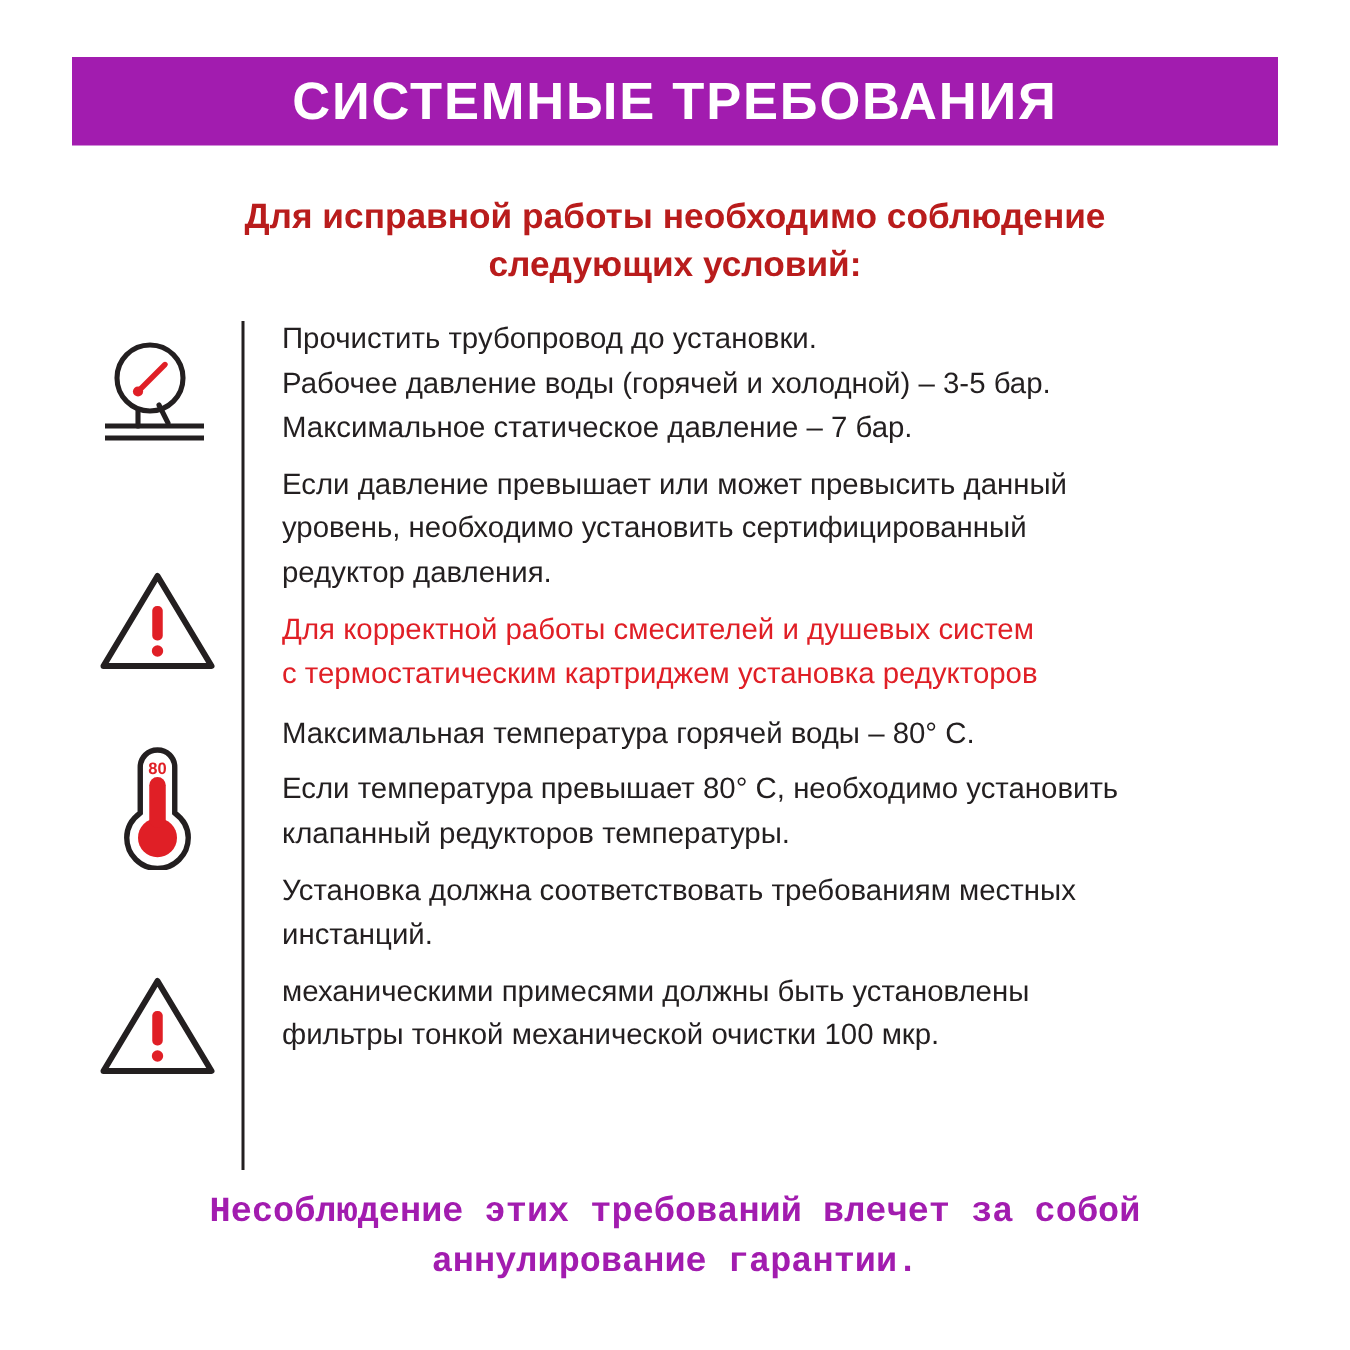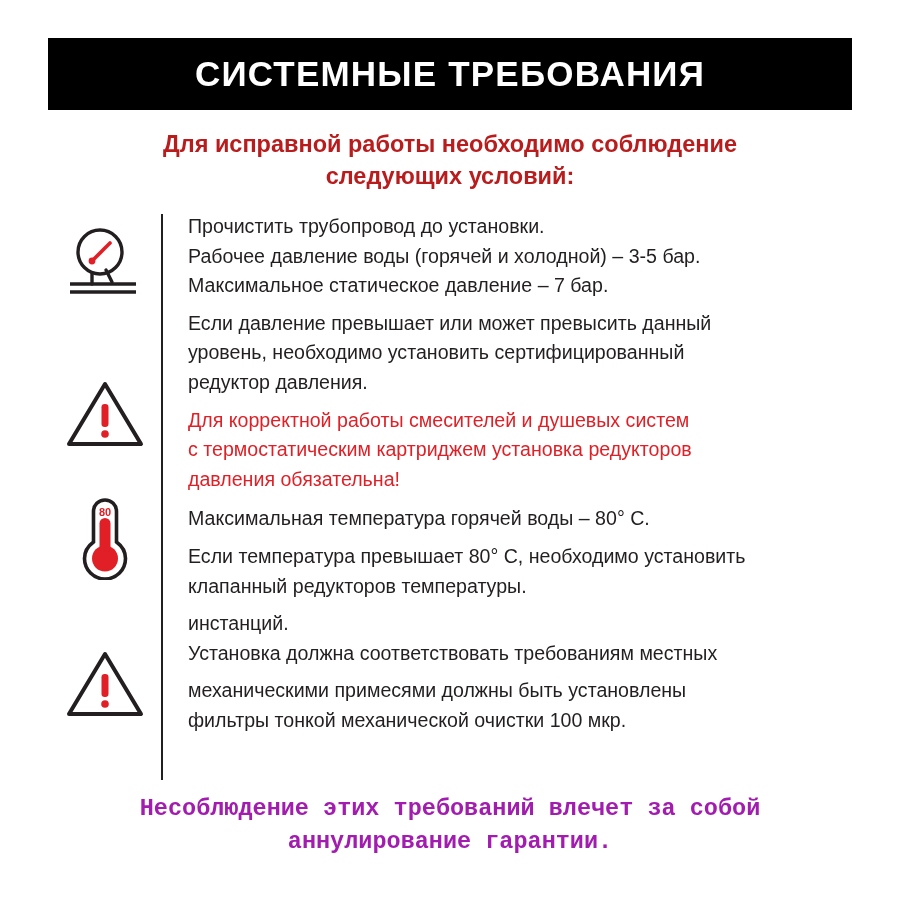--- a/index.html
+++ b/index.html
@@ -20,22 +20,22 @@
     height: 900px;
     box-sizing: border-box;
   }
 
   
   .banner {
     position: absolute;
     left: 48px;
     top: 38px;
     width: 804px;
-    height: 72px;
-    background: #000000;
+    height: 59px;
+    background: #a21caf;
     display: flex;
     align-items: center;
     justify-content: center;
   }
   .banner-title {
     color: #ffffff;
     font-size: 35px;
     font-weight: bold;
     letter-spacing: 1.2px;
     text-transform: uppercase;
@@ -201,38 +201,37 @@
       <div class="block">
         <div class="line">Если давление превышает или может превысить данный</div>
         <div class="line">уровень, необходимо установить сертифицированный</div>
         <div class="line">редуктор давления.</div>
       </div>
       <div class="gap-sm"></div>
 
       <div class="block">
         <div class="line red">Для корректной работы смесителей и душевых систем</div>
         <div class="line red">с термостатическим картриджем установка редукторов</div>
-        <div class="line red">давления обязательна!</div>
       </div>
       <div class="gap-md"></div>
 
       <div class="block">
         <div class="line">Максимальная температура горячей воды – 80° С.</div>
       </div>
       <div class="gap-sm"></div>
 
       <div class="block">
         <div class="line">Если температура превышает 80° С, необходимо установить</div>
         <div class="line">клапанный редукторов температуры.</div>
       </div>
       <div class="gap-sm"></div>
 
       <div class="block">
+        <div class="line">Установка должна соответствовать требованиям местных</div>
         <div class="line">инстанций.</div>
-        <div class="line">Установка должна соответствовать требованиям местных</div>
       </div>
       <div class="gap-sm"></div>
 
       <div class="block">
         <div class="line">механическими примесями должны быть установлены</div>
         <div class="line">фильтры тонкой механической очистки 100 мкр.</div>
       </div>
 
     </div>
   </div>

